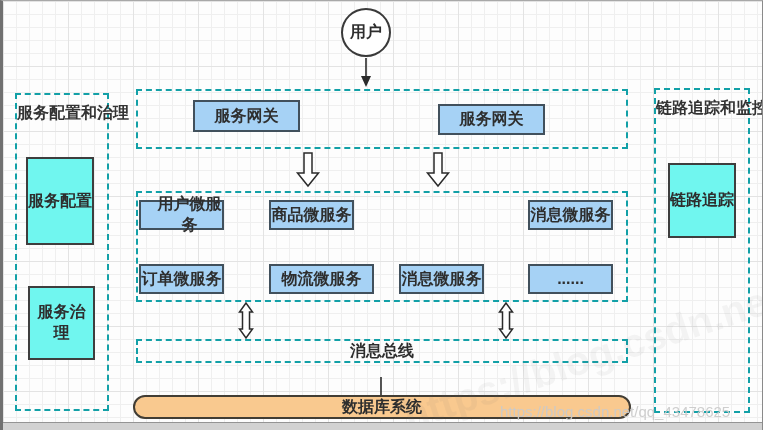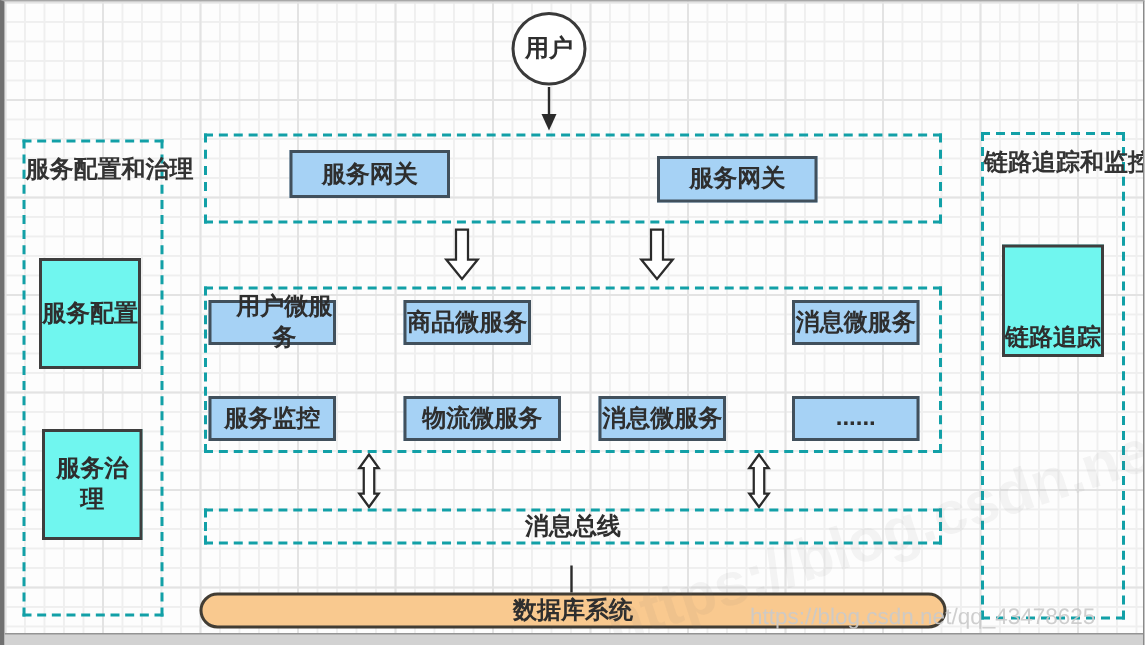--- a/index.html
+++ b/index.html
@@ -71,21 +71,21 @@
     <span>用户微服务</span>
   </div>
   <div class="abs box bluebox" style="left:266px;top:199px;width:85px;height:30px;">
     <span>商品微服务</span>
   </div>
   <div class="abs box bluebox" style="left:525px;top:199px;width:85px;height:30px;">
     <span>消息微服务</span>
   </div>
 
   <div class="abs box bluebox" style="left:136px;top:263px;width:85px;height:30px;">
-    <span>服务监控</span>
+    <span>订单微服务</span>
   </div>
   <div class="abs box bluebox" style="left:266px;top:263px;width:105px;height:30px;">
     <span>物流微服务</span>
   </div>
   <div class="abs box bluebox" style="left:396px;top:263px;width:85px;height:30px;">
     <span>消息微服务</span>
   </div>
   <div class="abs box bluebox" style="left:525px;top:263px;width:85px;height:30px;">
     <span>......</span>
   </div>
@@ -94,31 +94,31 @@
     <span>消息总线</span>
   </div>
 
   <div class="abs pill box" style="left:130px;top:394px;width:498px;height:24px;">
     <span>数据库系统</span>
   </div>
 
   <div class="abs panel" style="left:12px;top:92px;width:94px;height:318px;">
     <div class="panel-title">服务配置和治理</div>
   </div>
-  <div class="abs box cyanbox" style="left:23px;top:171px;width:68px;height:74px;">
+  <div class="abs box cyanbox" style="left:23px;top:156px;width:68px;height:88px;">
     <span>服务配置</span>
   </div>
   <div class="abs box cyanbox" style="left:25px;top:285px;width:67px;height:74px;">
     <span>服务治理</span>
   </div>
 
   <div class="abs panel" style="left:651px;top:87px;width:96px;height:325px;">
     <div class="panel-title">链路追踪和监控</div>
   </div>
-  <div class="abs box cyanbox" style="left:665px;top:162px;width:68px;height:75px;justify-content:flex-end;">
+  <div class="abs box cyanbox" style="left:665px;top:162px;width:68px;height:75px;">
     <span>链路追踪</span>
   </div>
 
   <div class="abs watermark-diagonal" style="left:395px;top:395px;">https://blog.csdn.net/qq_43478625</div>
   <div class="abs watermark" style="left:497px;top:402px;">https://blog.csdn.net/qq_43478625</div>
 
   <div class="abs bottom-strip"></div>
 
 </div>
 

